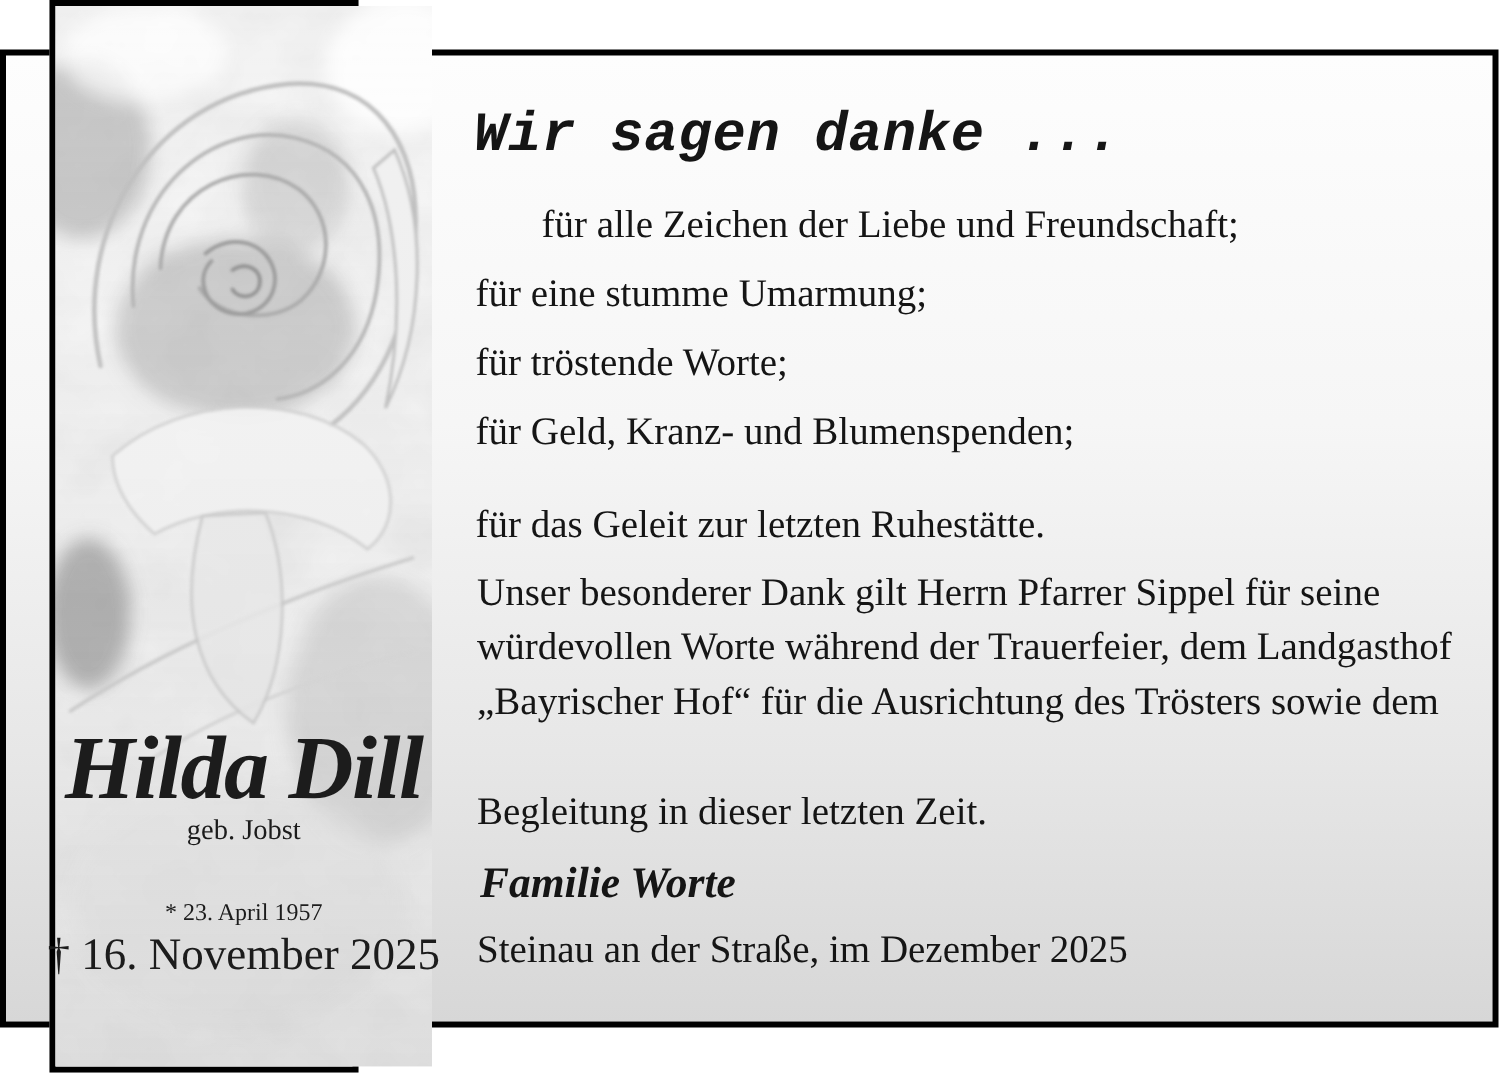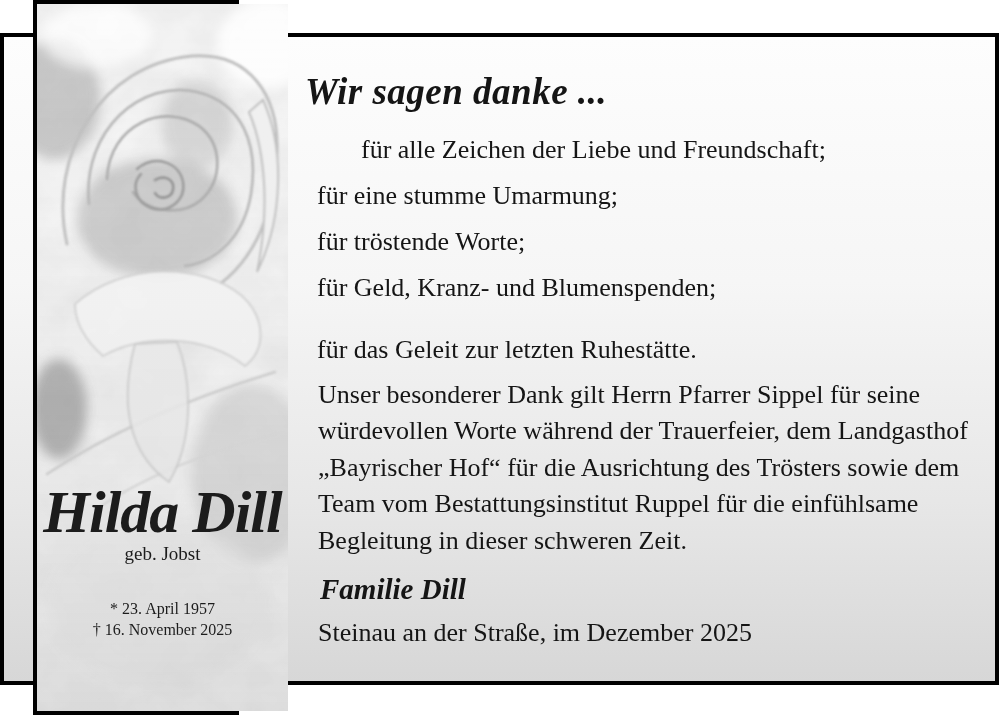--- a/index.html
+++ b/index.html
@@ -23,24 +23,24 @@
     background:#dcdcdc; z-index:2;
   }
   .memorial-card svg { display:block; position:absolute; left:0; top:0; }
   .card-text {
     position:absolute; left:-6px; width:263px; text-align:center;
     line-height:1; white-space:nowrap; color:#1c1c1c;
   }
   .deceased-name { top:478px; font-size:60px; font-weight:bold; font-style:italic; letter-spacing:-1px; }
   .maiden-name   { top:540px; font-size:19px; }
   .birth-date    { top:586px; font-size:16px;margin-top:11px; }
-  .death-date    { top:618px; font-size:16px; }
+  .death-date    { top:618px; font-size:30px; }
   
   .t { position:absolute; line-height:1; white-space:nowrap; z-index:3; color:#151515; }
-  .notice-heading { left:305px; top:73px; font-size:37px; font-weight:bold; font-style:italic; letter-spacing:0.5px; }
+  .notice-heading { left:316px; top:73px; font-size:37px; font-weight:bold; font-style:italic; letter-spacing:0.5px;font-family:Liberation Mono, monospace; }
   .thanks-item { left:317px; font-size:26px; }
   .ti0 { top:137px;margin-left:44px; } .ti1 { top:183px; } .ti2 { top:229px; } .ti3 { top:275px; } .ti4 { top:321px;margin-top:16px; }
   .para-line { left:318px; font-size:26px; }
   .pl0 { top:382px;text-align:center; } .pl1 { top:418px; } .pl2 { top:455px; } .pl3 { top:491px; } .pl4 { top:528px; }
   .family-signature { left:320px; top:575px; font-size:29px; font-weight:bold; font-style:italic; }
   .place-date-line  { left:318px; top:620px; font-size:26px;font-family:Liberation Serif, serif; }
 </style>
 </head>
 <body>
 
@@ -113,19 +113,18 @@
 
   <div class="t thanks-item ti0">für alle Zeichen der Liebe und Freundschaft;</div>
   <div class="t thanks-item ti1">für eine stumme Umarmung;</div>
   <div class="t thanks-item ti2">für tröstende Worte;</div>
   <div class="t thanks-item ti3">für Geld, Kranz- und Blumenspenden;</div>
   <div class="t thanks-item ti4">für das Geleit zur letzten Ruhestätte.</div>
 
   <div class="t para-line pl0">Unser besonderer Dank gilt Herrn Pfarrer Sippel für seine</div>
   <div class="t para-line pl1">würdevollen Worte während der Trauerfeier, dem Landgasthof</div>
   <div class="t para-line pl2">„Bayrischer Hof“ für die Ausrichtung des Trösters sowie dem</div>
-  <div class="t para-line pl3">Team vom Bestattungsinstitut Ruppel für die einfühlsame</div>
-  <div class="t para-line pl4">Begleitung in dieser schweren Zeit.</div>
+  <div class="t para-line pl4">Begleitung in dieser letzten Zeit.</div>
 
-  <div class="t family-signature">Familie Dill</div>
+  <div class="t family-signature">Familie Worte</div>
   <div class="t place-date-line">Steinau an der Straße, im Dezember 2025</div>
 
 </div>
 
 </body></html>

